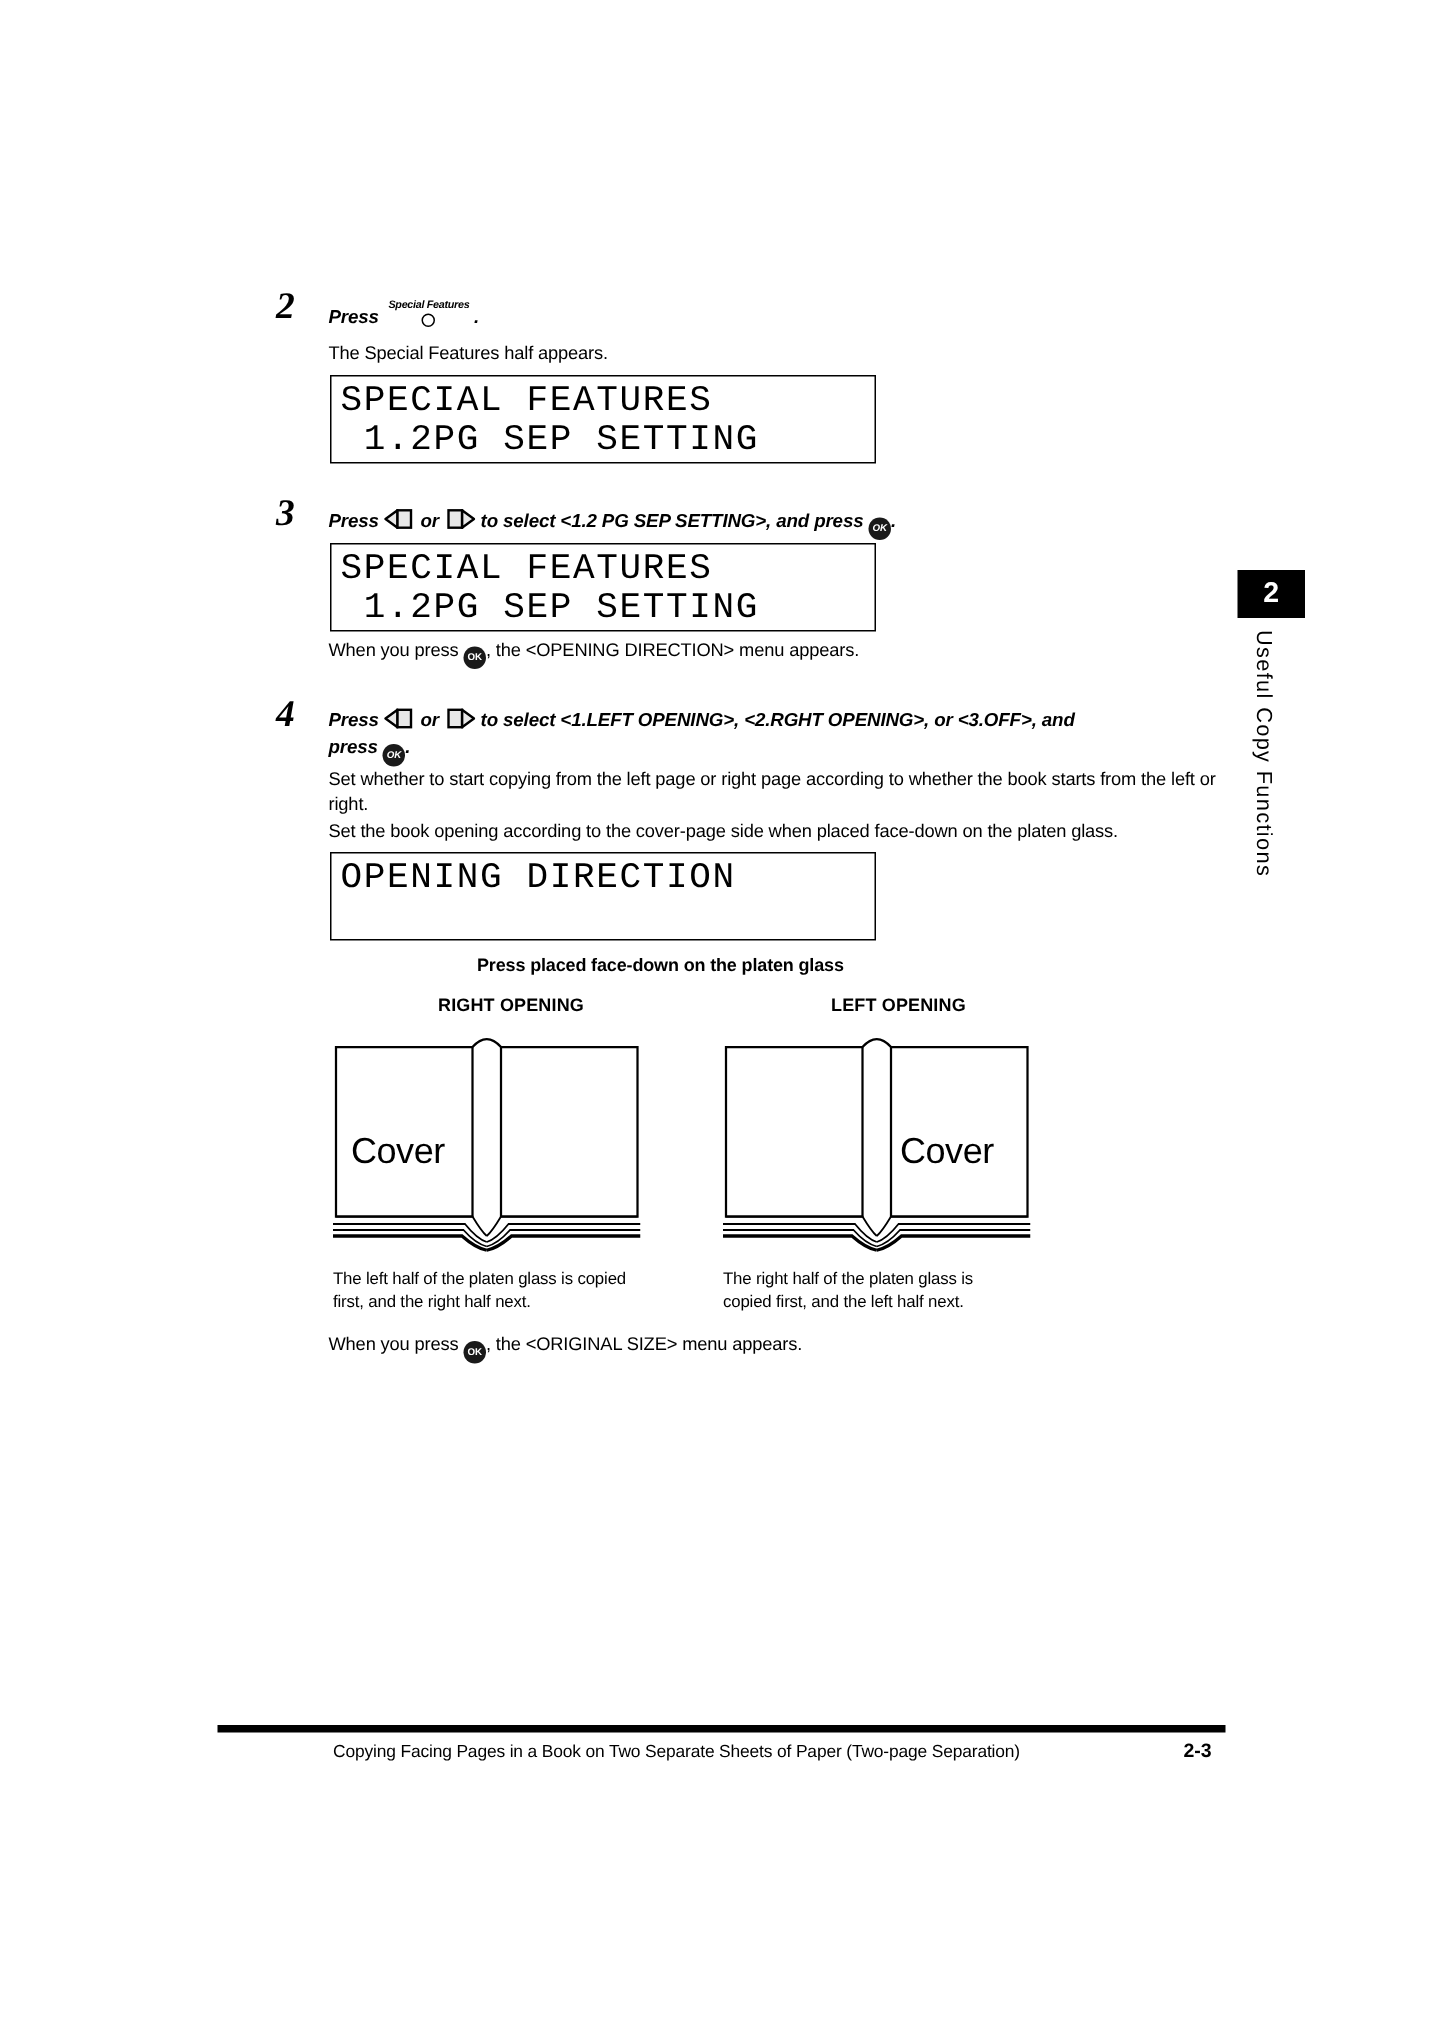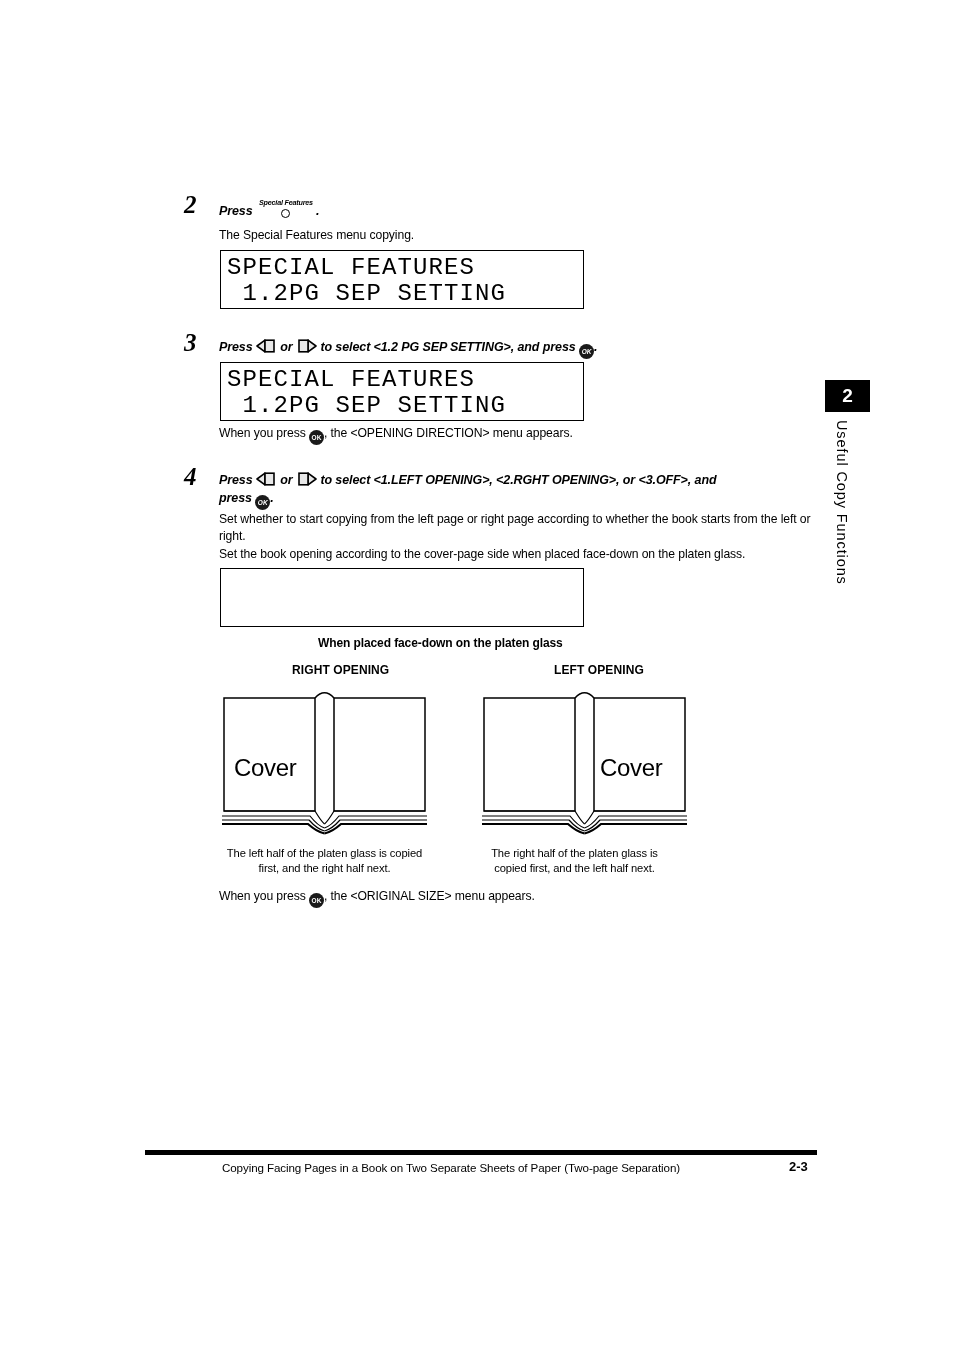--- a/index.html
+++ b/index.html
@@ -141,21 +141,20 @@
     font-size: 24px;
     font-weight: normal;
     letter-spacing: -0.3px;
     font-family: "Liberation Sans", sans-serif;
   }
   .fig-note {
     position: absolute;
     font-size: 11.2px;
     line-height: 1.30;
     letter-spacing: -0.1px;
-    text-align: center;
   }
 
   
   .chapter-tab {
     position: absolute;
     left: 825px;
     top: 380px;
     width: 45px;
     height: 32px;
     background: #000000;
@@ -211,21 +210,21 @@
 <div class="step-num" style="top:192px;">2</div>
 
 <div class="step-head" style="top:202px; width:500px;">
   <span>Press</span>
   <span class="sf-btn">
     <span class="sf-label">Special Features</span>
     <span class="sf-circle"></span>
   </span><span>.</span>
 </div>
 
-<div class="step-body" style="top:227px; width:520px;">The Special Features menu copying.</div>
+<div class="step-body" style="top:227px; width:520px;">The Special Features half appears.</div>
 
 <div class="lcd" style="left:220px; top:250px;">
   <div class="line">SPECIAL FEATURES</div>
   <div class="line"> 1.2PG SEP SETTING</div>
 </div>
 
 <div class="step-num" style="top:330px;">3</div>
 
 <div class="step-head" style="top:338px; width:600px;">
   <span>Press</span>
@@ -275,23 +274,24 @@
   </span>
   <span>to select &lt;1.LEFT OPENING&gt;, &lt;2.RGHT OPENING&gt;, or &lt;3.OFF&gt;, and</span><br>
   <span>press</span>
   <span class="ok-icon">OK</span><span>.</span>
 </div>
 
 <div class="step-body" style="top:511px; width:620px;">Set whether to start copying from the left page or right page according to whether the book starts from the left or right.</div>
 <div class="step-body" style="top:546px; width:620px;">Set the book opening according to the cover-page side when placed face-down on the platen glass.</div>
 
 <div class="lcd" style="left:220px; top:568px;">
-</div>
-
-<div class="fig-caption-main" style="left:318px; top:636px;">When placed face-down on the platen glass</div>
+  <div class="line">OPENING DIRECTION</div>
+</div>
+
+<div class="fig-caption-main" style="left:318px; top:636px;">Press placed face-down on the platen glass</div>
 
 <div class="fig-title" style="left:266px; top:663px;">RIGHT OPENING</div>
 <div class="fig-title" style="left:528px; top:663px;">LEFT OPENING</div>
 
 <div class="book" style="left:222px; top:688px;">
   <svg width="205" height="150" viewBox="0 0 205 150">
 
     <path d="M2,10 L2,123 L93,123 L93,10 Z" fill="#fff" stroke="#000" stroke-width="1.5"></path>
 
     <path d="M112,10 L112,123 L203,123 L203,10 Z" fill="#fff" stroke="#000" stroke-width="1.5"></path>

